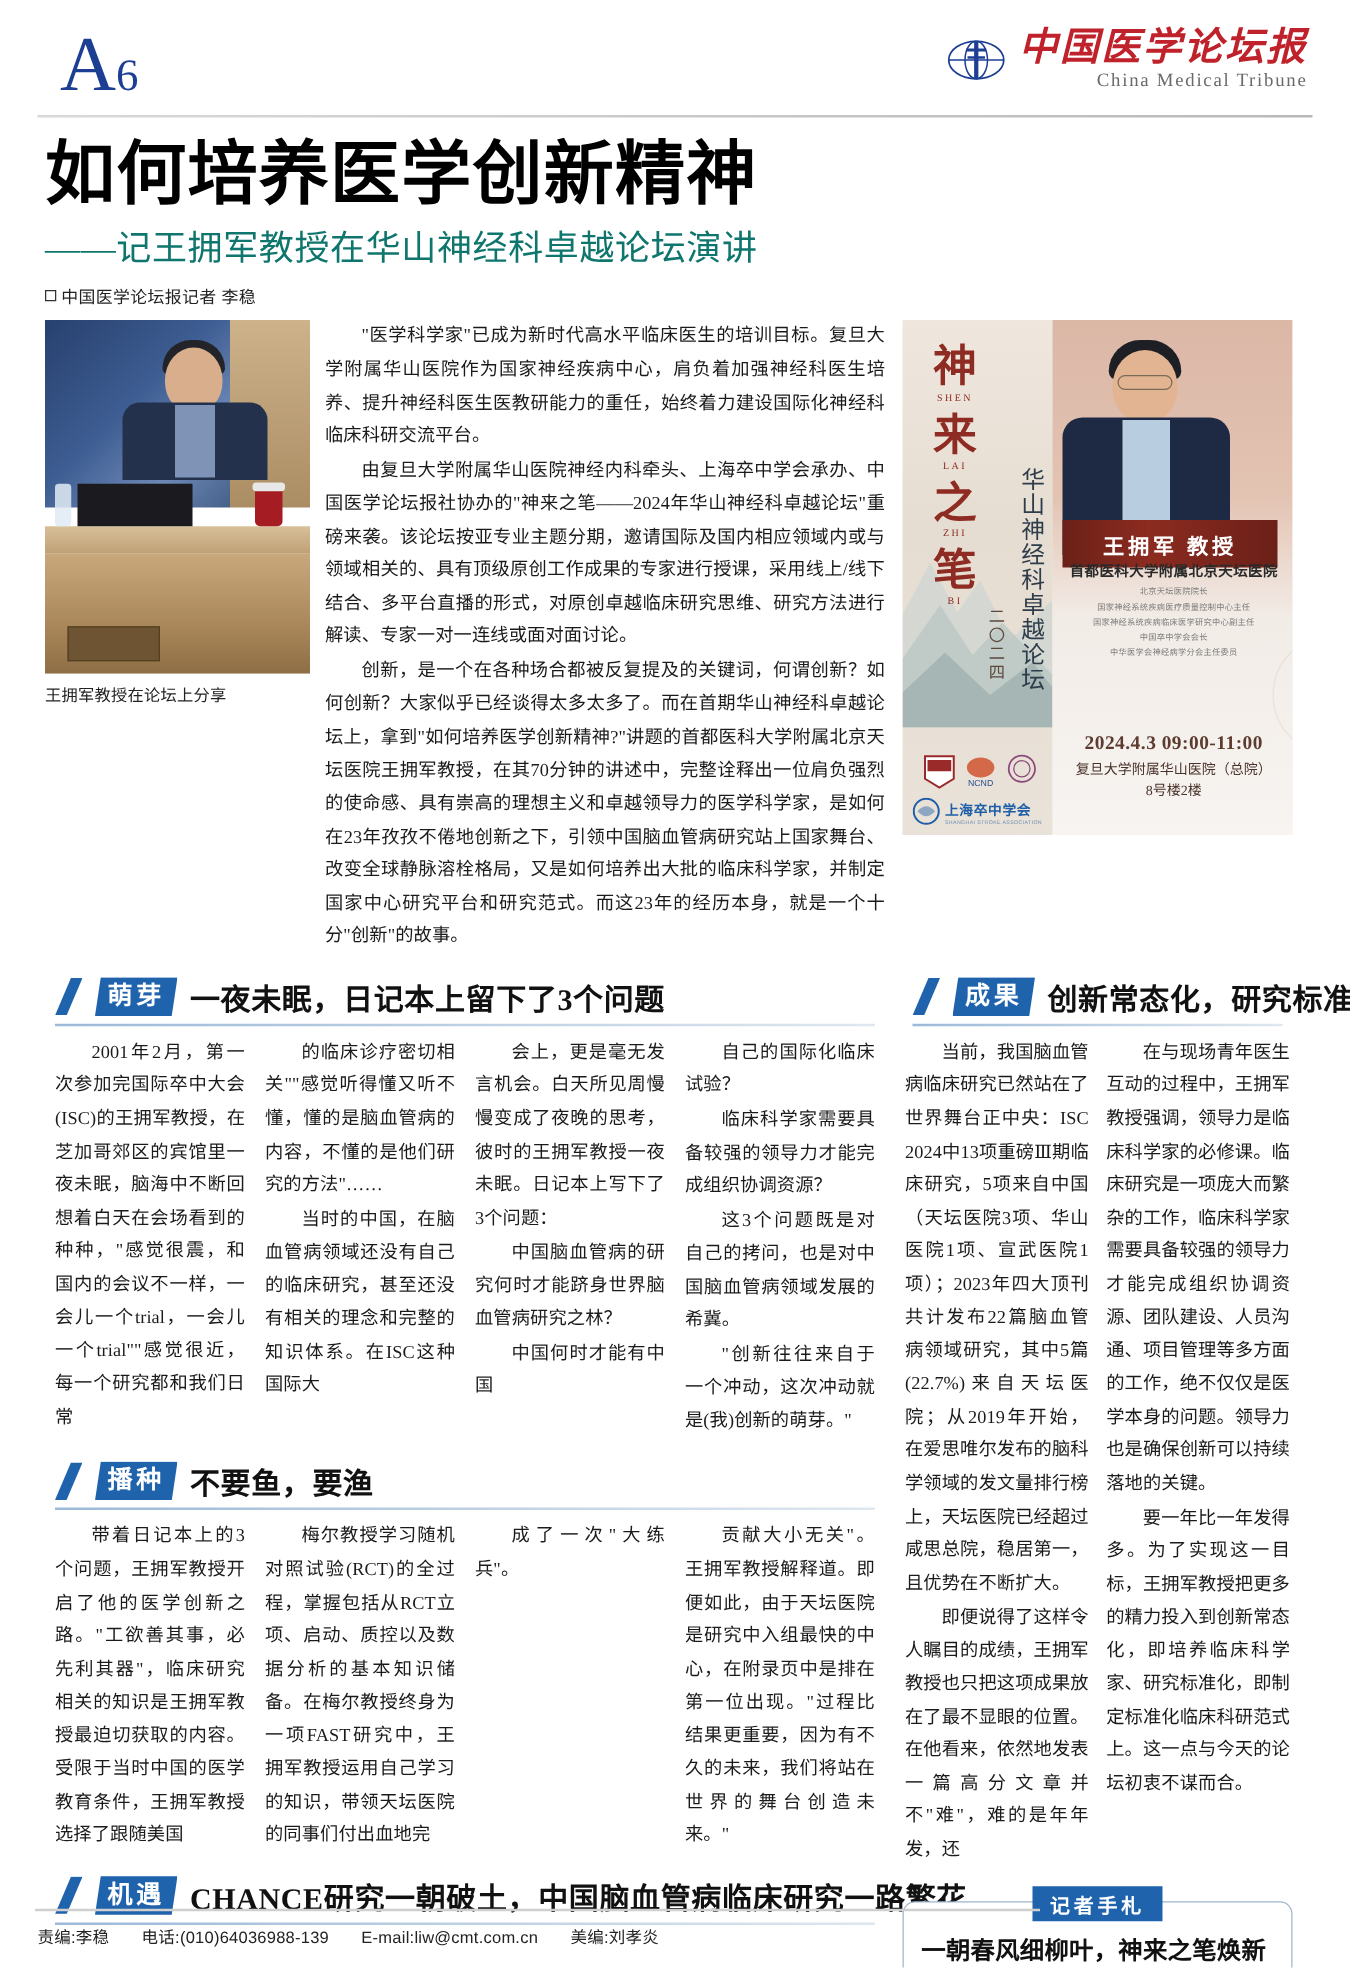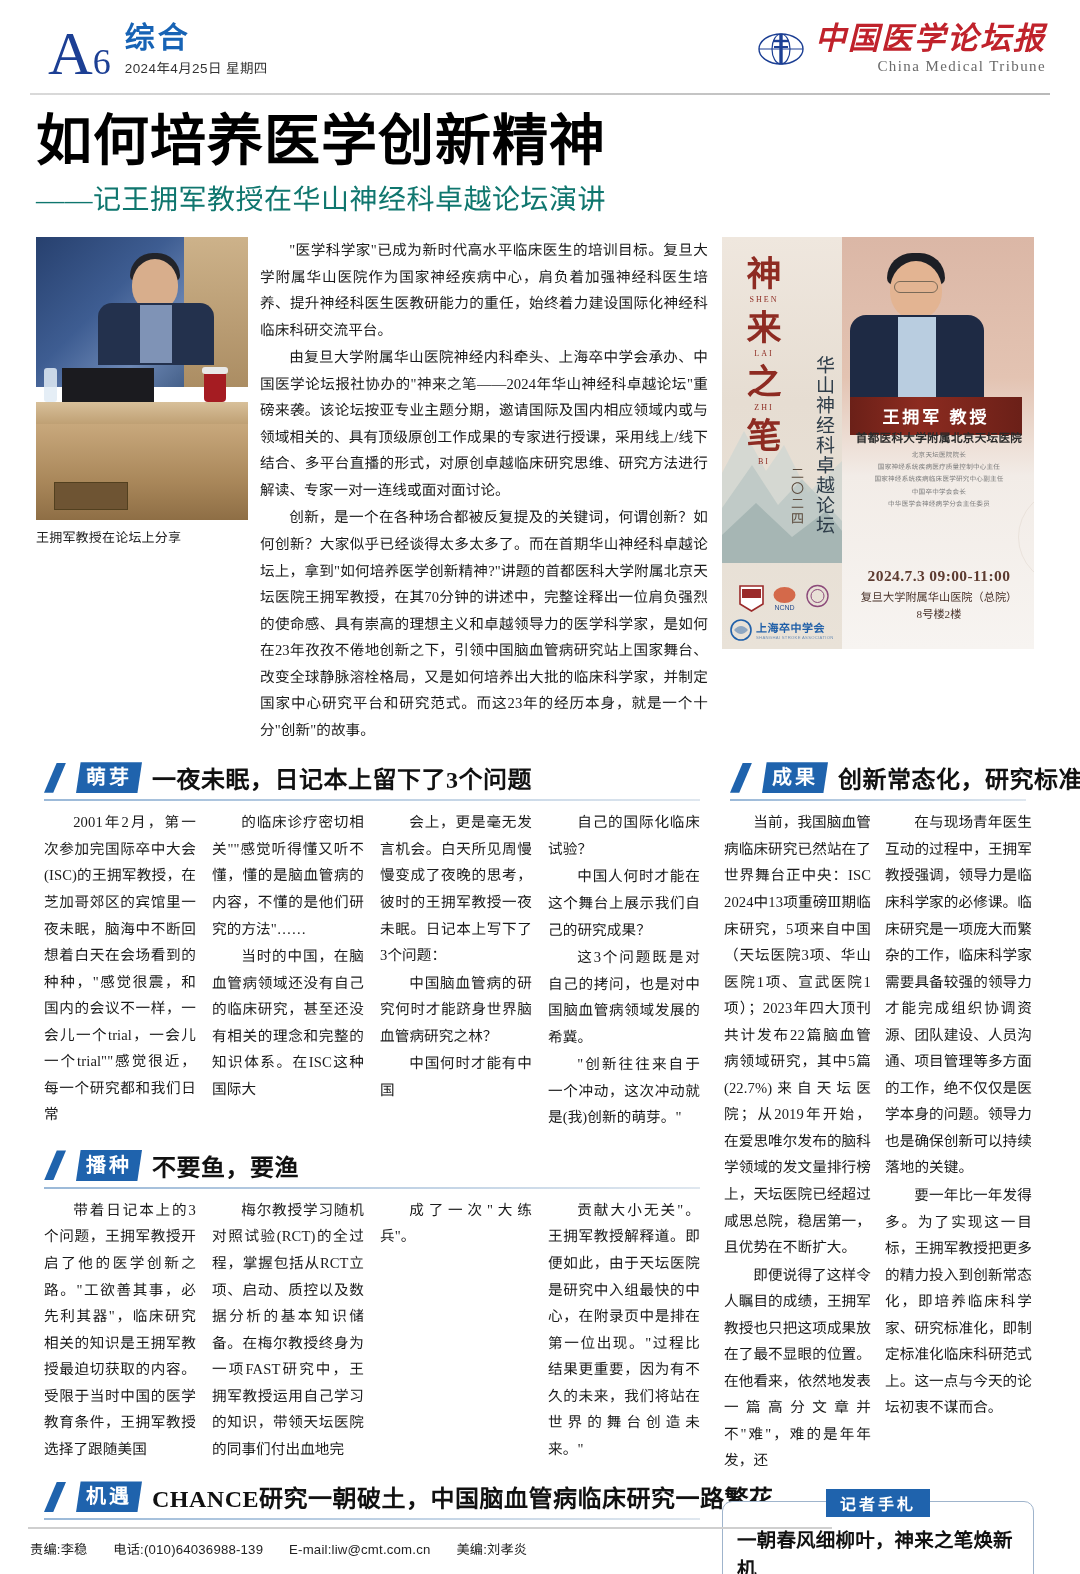--- a/index.html
+++ b/index.html
@@ -195,24 +195,20 @@
 <body>
 
 <div class="page">
 
   <div class="masthead">
     <div class="mh-left">
       <div class="folio">
         <span class="ltr">A</span>
         <span class="num">6</span>
       </div>
-      <div class="mh-text">
-        <div class="section-name">综合</div>
-        <div class="issue-date">2024年4月25日  星期四</div>
-      </div>
     </div>
     <div class="mh-right">
       <svg class="globe-logo" viewBox="0 0 48 48">
         <ellipse cx="24" cy="24" rx="22" ry="15" fill="none" stroke="#1c3f94" stroke-width="1.4"></ellipse>
         <ellipse cx="24" cy="24" rx="9" ry="15" fill="none" stroke="#1c3f94" stroke-width="1.2"></ellipse>
         <line x1="2" y1="24" x2="46" y2="24" stroke="#1c3f94" stroke-width="1.2"></line>
         <line x1="24" y1="9" x2="24" y2="39" stroke="#1c3f94" stroke-width="3.4"></line>
         <line x1="16" y1="16" x2="32" y2="16" stroke="#1c3f94" stroke-width="2.4"></line>
         <line x1="17" y1="22" x2="31" y2="22" stroke="#1c3f94" stroke-width="2"></line>
       </svg>
@@ -220,20 +216,21 @@
         <div class="brand-cn">中国医学论坛报</div>
         <div class="brand-en">China Medical Tribune</div>
       </div>
     </div>
   </div>
   <div class="mh-rule"></div>
 
   <div class="headline-block">
     <h1 class="headline">如何培养医学创新精神</h1>
     <div class="subhead">——记王拥军教授在华山神经科卓越论坛演讲</div>
+    <div class="byline"><span class="sq"></span><span>中国医学论坛报记者 李稳</span></div>
   </div>
 
   <div class="top-zone">
 
     <div class="lead-left">
       <div class="photo-wrap">
         <div class="photo">
           <div class="screen"></div>
           <div class="wall"></div>
           <div class="person-hair"></div>
@@ -311,21 +308,21 @@
       <div class="pt-glass"></div>
       <div class="pt-body"></div>
       <div class="pt-shirt"></div>
       <div class="name-plate">王拥军  教授</div>
       <div class="affil">首都医科大学附属北京天坛医院</div>
       <div class="creds" style="white-space:pre-line">北京天坛医院院长
 国家神经系统疾病医疗质量控制中心主任
 国家神经系统疾病临床医学研究中心副主任
 中国卒中学会会长
 中华医学会神经病学分会主任委员</div>
-      <div class="poster-time">2024.7.3 09:00-11:00</div>
+      <div class="poster-time">2024.4.3 09:00-11:00</div>
       <div class="poster-venue">
         <div>复旦大学附属华山医院（总院）</div>
         <div>8号楼2楼</div>
       </div>
     </div>
   </div>
 
   <div class="mid-zone">
 
     <div class="left-main">
@@ -344,21 +341,21 @@
           <p>的临床诊疗密切相关""感觉听得懂又听不懂，懂的是脑血管病的内容，不懂的是他们研究的方法"……</p>
           <p>当时的中国，在脑血管病领域还没有自己的临床研究，甚至还没有相关的理念和完整的知识体系。在ISC这种国际大</p>
         </div>
         <div class="col">
           <p>会上，更是毫无发言机会。白天所见周慢慢变成了夜晚的思考，彼时的王拥军教授一夜未眠。日记本上写下了3个问题：</p>
           <p>中国脑血管病的研究何时才能跻身世界脑血管病研究之林？</p>
           <p>中国何时才能有中国</p>
         </div>
         <div class="col">
           <p>自己的国际化临床试验？</p>
-          <p>中国人何时才能在这个舞台上展示我们自己的研究成果？</p>
+          <p>临床科学家需要具备较强的领导力才能完成组织协调资源？</p>
           <p>这3个问题既是对自己的拷问，也是对中国脑血管病领域发展的希冀。</p>
           <p>"创新往往来自于一个冲动，这次冲动就是(我)创新的萌芽。"</p>
         </div>
       </div>
 
       <div class="sec-head">
         <div class="sec-slash"></div>
         <div class="sec-tag">播种</div>
         <div class="sec-title">不要鱼，要渔</div>
       </div>

